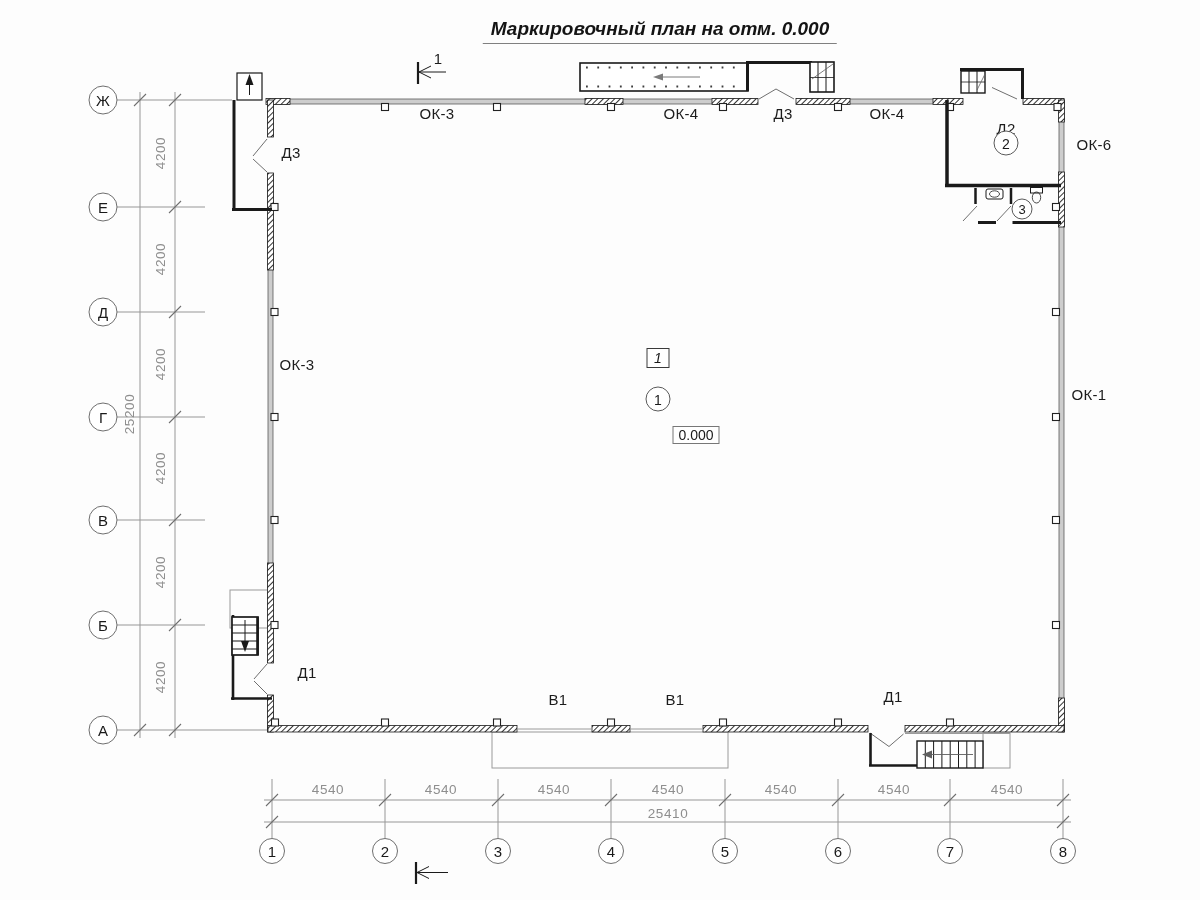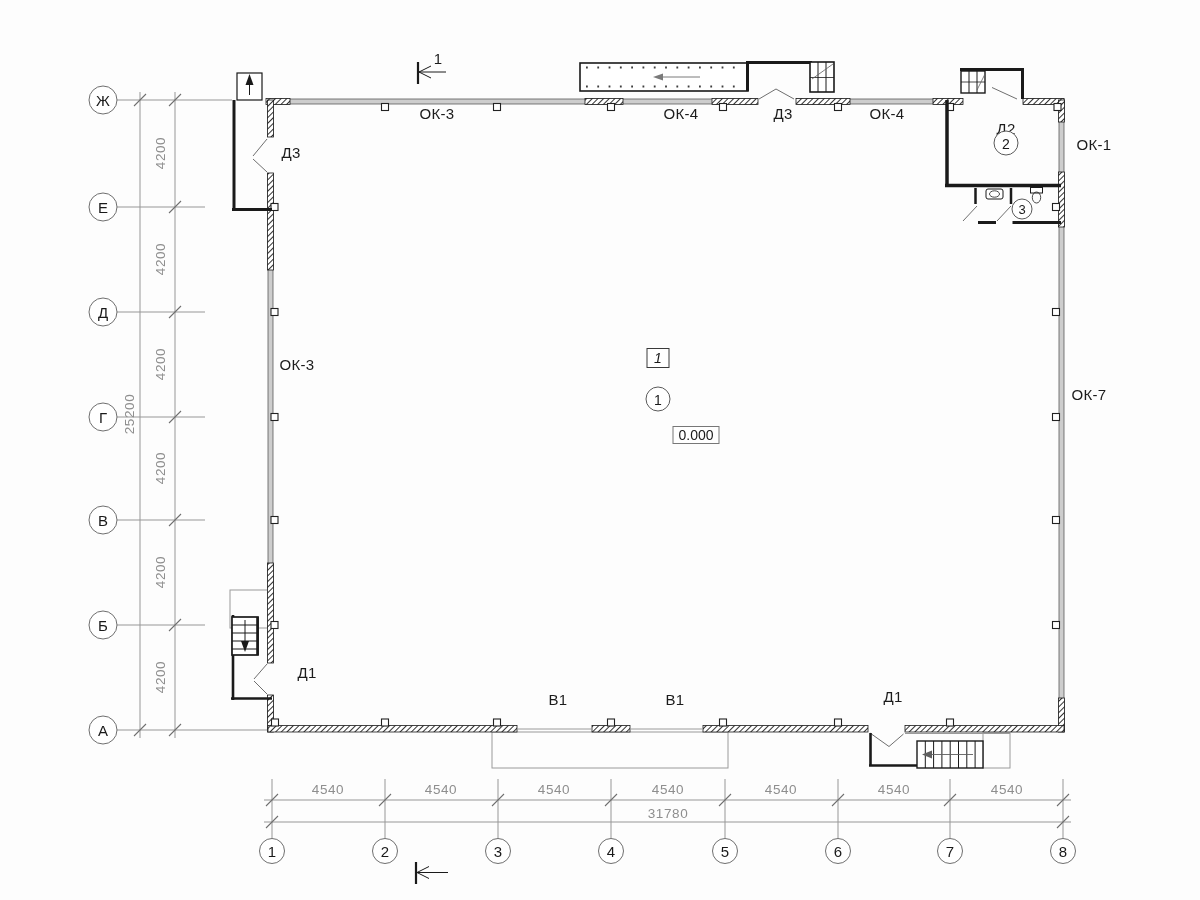--- a/index.html
+++ b/index.html
@@ -230,20 +230,21 @@
   <g fill="none" stroke="#1a1a1a">
     <path d="M418 62 V84" stroke-width="2.2"></path>
     <path d="M419 72 H446" stroke-width="1"></path>
     <path d="M419 72 L431 66 M419 72 L431 78" stroke-width="1"></path>
     <path d="M416 862 V884" stroke-width="2.2"></path>
     <path d="M417 872.5 H448" stroke-width="1"></path>
     <path d="M417 872.5 L429 866.5 M417 872.5 L429 878.5" stroke-width="1"></path>
   </g>
 </svg>
 
+<div class="title">Маркировочный план на отм. 0.000</div>
 <div class="lbl" style="left:438px;top:58px">1</div>
 
 <div class="circ letter" style="left:103px;top:100px">Ж</div>
 <div class="circ letter" style="left:103px;top:207px">Е</div>
 <div class="circ letter" style="left:103px;top:312px">Д</div>
 <div class="circ letter" style="left:103px;top:417px">Г</div>
 <div class="circ letter" style="left:103px;top:520px">В</div>
 <div class="circ letter" style="left:103px;top:625px">Б</div>
 <div class="circ letter" style="left:103px;top:730px">А</div>
 
@@ -264,30 +265,30 @@
 <div class="dim rot" style="left:160px;top:677px">4200</div>
 <div class="dim rot" style="left:129px;top:414px">25200</div>
 
 <div class="dim" style="left:328px;top:789px">4540</div>
 <div class="dim" style="left:441px;top:789px">4540</div>
 <div class="dim" style="left:554px;top:789px">4540</div>
 <div class="dim" style="left:668px;top:789px">4540</div>
 <div class="dim" style="left:781px;top:789px">4540</div>
 <div class="dim" style="left:894px;top:789px">4540</div>
 <div class="dim" style="left:1007px;top:789px">4540</div>
-<div class="dim" style="left:668px;top:813px">31780</div>
+<div class="dim" style="left:668px;top:813px">25410</div>
 
 <div class="lbl" style="left:437px;top:113px">ОК-3</div>
 <div class="lbl" style="left:681px;top:113px">ОК-4</div>
 <div class="lbl" style="left:783px;top:113px">Д3</div>
 <div class="lbl" style="left:887px;top:113px">ОК-4</div>
 <div class="lbl" style="left:1006px;top:128px">Д2</div>
 <div class="lbl" style="left:291px;top:152px">Д3</div>
-<div class="lbl" style="left:1094px;top:144px">ОК-1</div>
-<div class="lbl" style="left:1089px;top:394px">ОК-7</div>
+<div class="lbl" style="left:1094px;top:144px">ОК-6</div>
+<div class="lbl" style="left:1089px;top:394px">ОК-1</div>
 <div class="lbl" style="left:297px;top:364px">ОК-3</div>
 <div class="lbl" style="left:558px;top:699px">В1</div>
 <div class="lbl" style="left:675px;top:699px">В1</div>
 <div class="lbl" style="left:307px;top:672px">Д1</div>
 <div class="lbl" style="left:893px;top:696px">Д1</div>
 
 <div class="boxtag room" style="left:658px;top:358px">1</div>
 <div class="circ tag" style="left:658px;top:399px">1</div>
 <div class="boxtag level" style="left:696px;top:435px">0.000</div>
 <div class="circ tag" style="left:1006px;top:143px">2</div>

